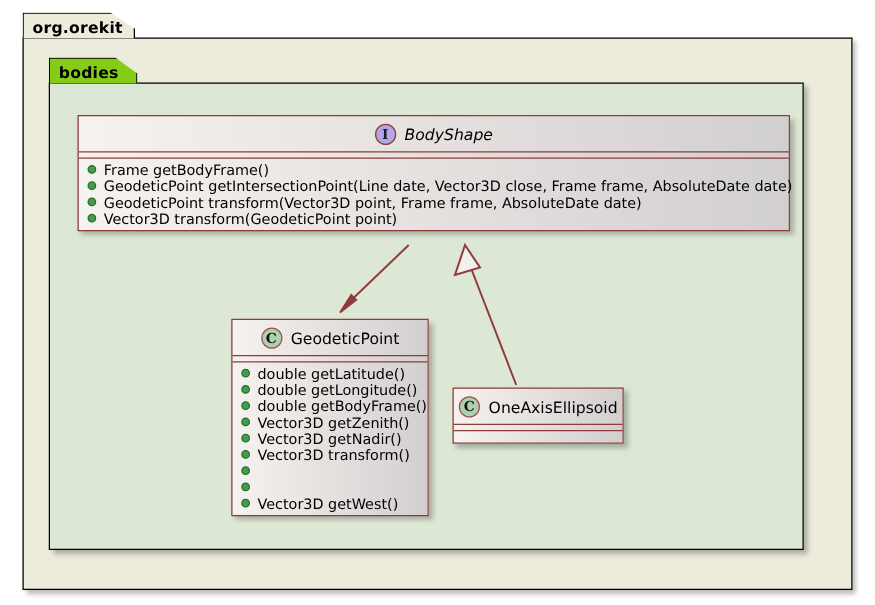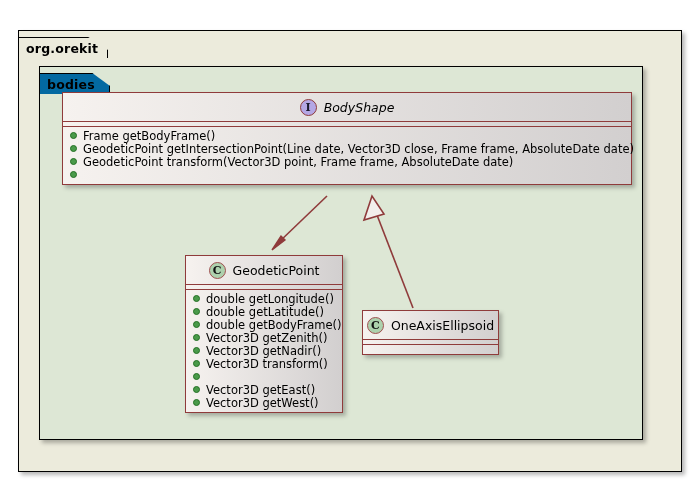--- a/index.html
+++ b/index.html
@@ -38,32 +38,31 @@
     border: 1.5px solid #000000;
     border-bottom: none;
     display: flex;
     align-items: center;
     padding-left: 7px;
     font-weight: bold;
     font-size: 12.5px;
     color: #000000;
     letter-spacing: .2px;
     white-space: nowrap;
-    margin-top: 27px;
   }
   .pkg-tab-outer {
     left: 18px; top: 10px;
     width: 90px; height: 21px;
     background: #ECEBDC;
     clip-path: polygon(0 0, 78% 0, 100% 62%, 100% 100%, 0 100%);
   }
   .pkg-tab-inner {
     left: 39px; top: 46px;
     width: 71px; height: 21px;
-    background: #0369a1;
+    background: #84cc16;
     clip-path: polygon(0 0, 75% 0, 100% 62%, 100% 100%, 0 100%);
   }
 
   
   .uml {
     position: absolute;
     box-sizing: border-box;
     border: 1.3px solid #8F3B3B;
     background: linear-gradient(to right, #F6F2EF 0%, #D2CFCF 100%);
     box-shadow: 3px 3px 4px rgba(0,0,0,0.25);
@@ -183,61 +182,61 @@
     <div class="member">
       <span class="vis"></span>
       <span>GeodeticPoint getIntersectionPoint(Line date, Vector3D close, Frame frame, AbsoluteDate date)</span>
     </div>
     <div class="member">
       <span class="vis"></span>
       <span>GeodeticPoint transform(Vector3D point, Frame frame, AbsoluteDate date)</span>
     </div>
     <div class="member">
       <span class="vis"></span>
+      <span>Vector3D transform(GeodeticPoint point)</span>
     </div>
   </div>
 </div>
 
 <div class="uml" id="geodetic-point">
   <div class="uml-title">
     <span class="stereo stereo-c">C</span>
     <span>GeodeticPoint</span>
   </div>
   <div class="uml-sep"></div>
   <div class="uml-members">
     <div class="member">
       <span class="vis"></span>
+      <span>double getLatitude()</span>
+    </div>
+    <div class="member">
+      <span class="vis"></span>
       <span>double getLongitude()</span>
     </div>
     <div class="member">
       <span class="vis"></span>
-      <span>double getLatitude()</span>
-    </div>
-    <div class="member">
-      <span class="vis"></span>
       <span>double getBodyFrame()</span>
     </div>
     <div class="member">
       <span class="vis"></span>
       <span>Vector3D getZenith()</span>
     </div>
     <div class="member">
       <span class="vis"></span>
       <span>Vector3D getNadir()</span>
     </div>
     <div class="member">
       <span class="vis"></span>
       <span>Vector3D transform()</span>
     </div>
     <div class="member">
       <span class="vis"></span>
     </div>
     <div class="member">
       <span class="vis"></span>
-      <span>Vector3D getEast()</span>
     </div>
     <div class="member">
       <span class="vis"></span>
       <span>Vector3D getWest()</span>
     </div>
   </div>
 </div>
 
 <div class="uml" id="one-axis">
   <div class="uml-title">

